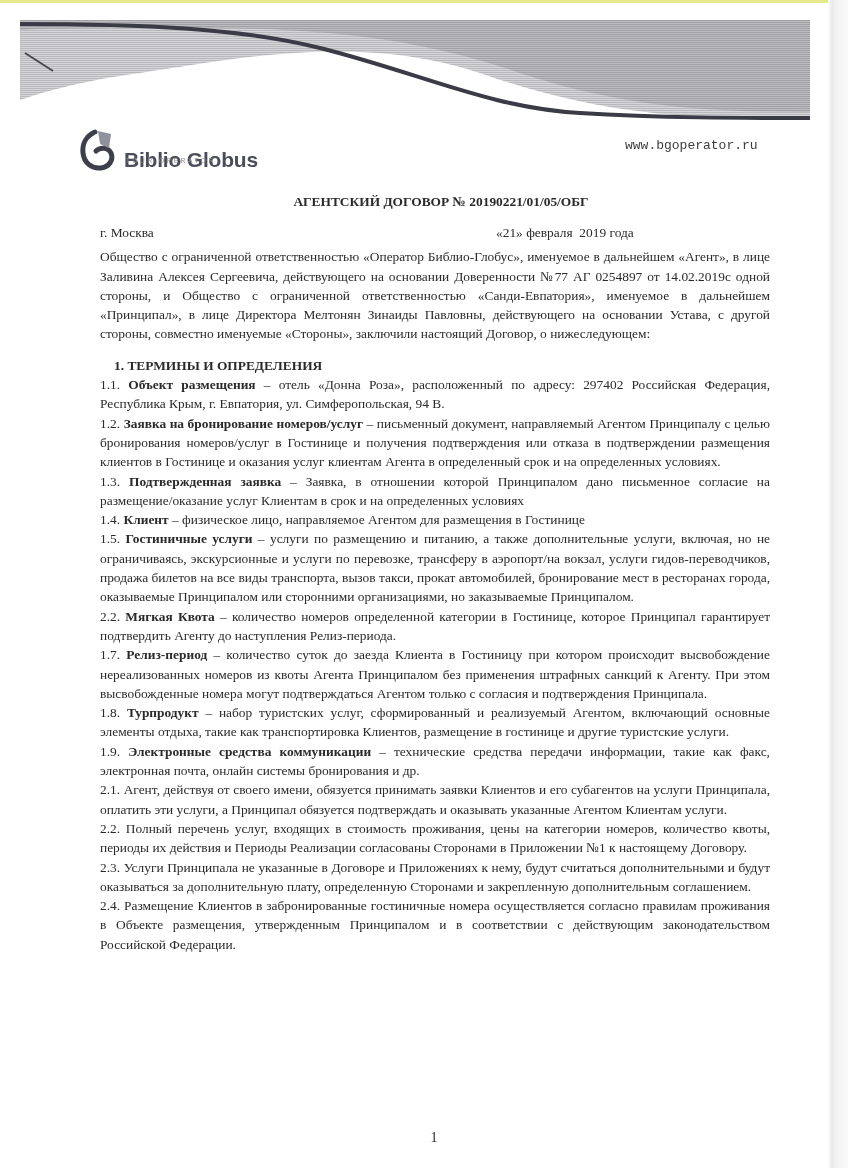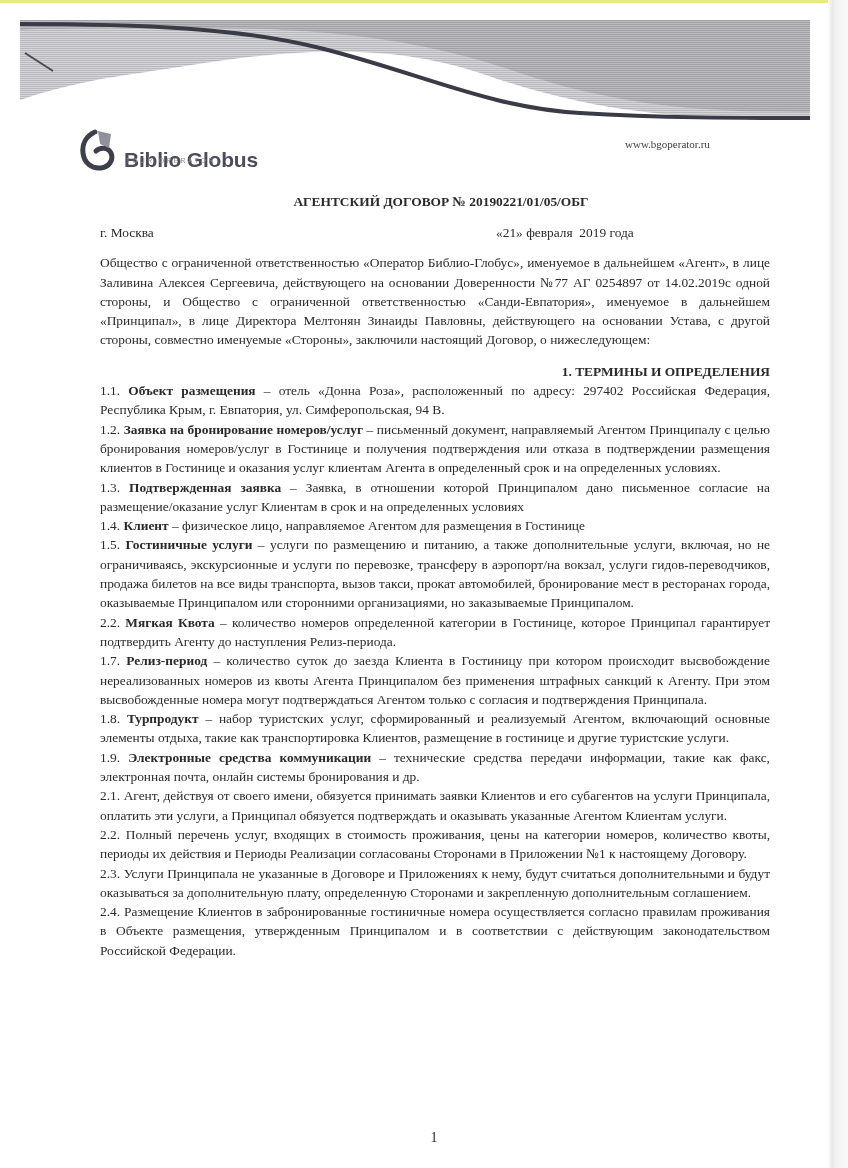--- a/index.html
+++ b/index.html
@@ -12,30 +12,30 @@
   .top-strip { position: absolute; left: 0; top: 0; width: 848px; height: 3px; background: #e6ea8a; }
   .right-edge { position: absolute; right: 0; top: 0; width: 20px; height: 1168px;
     background: linear-gradient(to right, #ffffff 0, #e9e9e9 4px, #f2f2f2 8px, #fafafa 20px); }
   .banner { position: absolute; left: 20px; top: 18px; width: 790px; height: 105px; }
   .logo { position: absolute; left: 78px; top: 128px; width: 200px; height: 46px; }
   .logo-mark { position: absolute; left: 0; top: 0; width: 40px; height: 44px; }
   .logo-name { position: absolute; left: 46px; top: 20px; font-family: "Liberation Sans", "DejaVu Sans", sans-serif;
     font-weight: bold; font-size: 21px; color: #4a4d5a; letter-spacing: -0.2px; white-space: nowrap; }
   .logo-sub { position: absolute; left: 48px; top: 29px; font-family: "Liberation Sans", "DejaVu Sans", sans-serif;
     font-size: 6.5px; color: #8a8a8a; letter-spacing: 2.6px; white-space: nowrap; }
-  .site { position: absolute; left: 625px; top: 138px; font-family: Liberation Serif, serif;
-    font-size: 11px; color: #3d3d3d; white-space: nowrap; }
+  .site { position: absolute; left: 625px; top: 138px; font-family: Liberation Mono, monospace;
+    font-size: 13px; color: #3d3d3d; white-space: nowrap; }
   .doc { position: absolute; left: 100px; top: 192px; width: 670px; font-size: 13.4px; line-height: 19.3px; }
   .title { text-align: center; font-weight: bold; font-size: 13.4px; margin: 0 0 12px 0; padding-left: 12px; }
-  .place-date { position: relative; height: 20px; margin-bottom: 10px; }
+  .place-date { position: relative; height: 20px; margin-bottom: 4px; }
   .place { position: absolute; left: 0; top: 0; }
   .date { position: absolute; left: 396px; top: 0; }
   p { margin: 0; text-align: justify; text-align-last: left; }
   .preamble { margin-bottom: 12px; }
-  .section-title { text-align: right; font-weight: bold; margin: 6px 0 0 0; padding-left: 14px; }
+  .section-title { text-align: left; font-weight: bold; margin: 6px 0 0 0; padding-left: 14px; }
   .clause b { font-weight: bold; }
   .page-num { position: absolute; left: 0; width: 868px; top: 1130px; text-align: center; font-size: 14px; }
 </style>
 </head>
 <body>
 
 <div class="top-strip"></div>
 <div class="right-edge"></div>
 
 <svg class="banner" viewBox="0 0 790 105" preserveAspectRatio="none">

